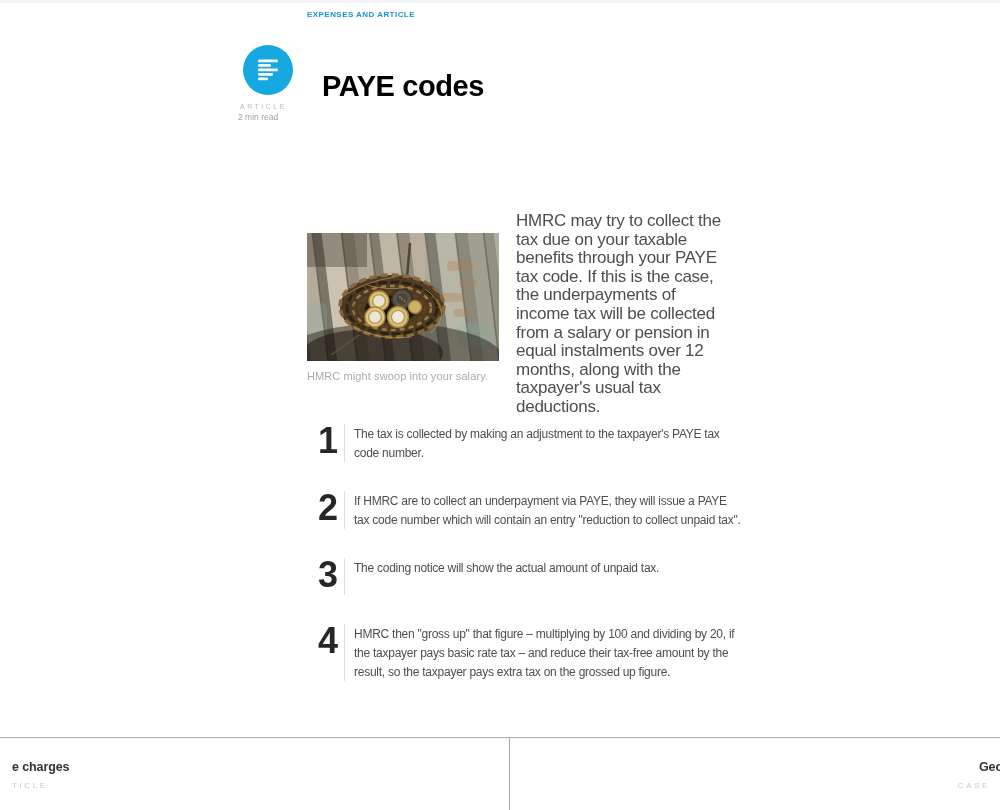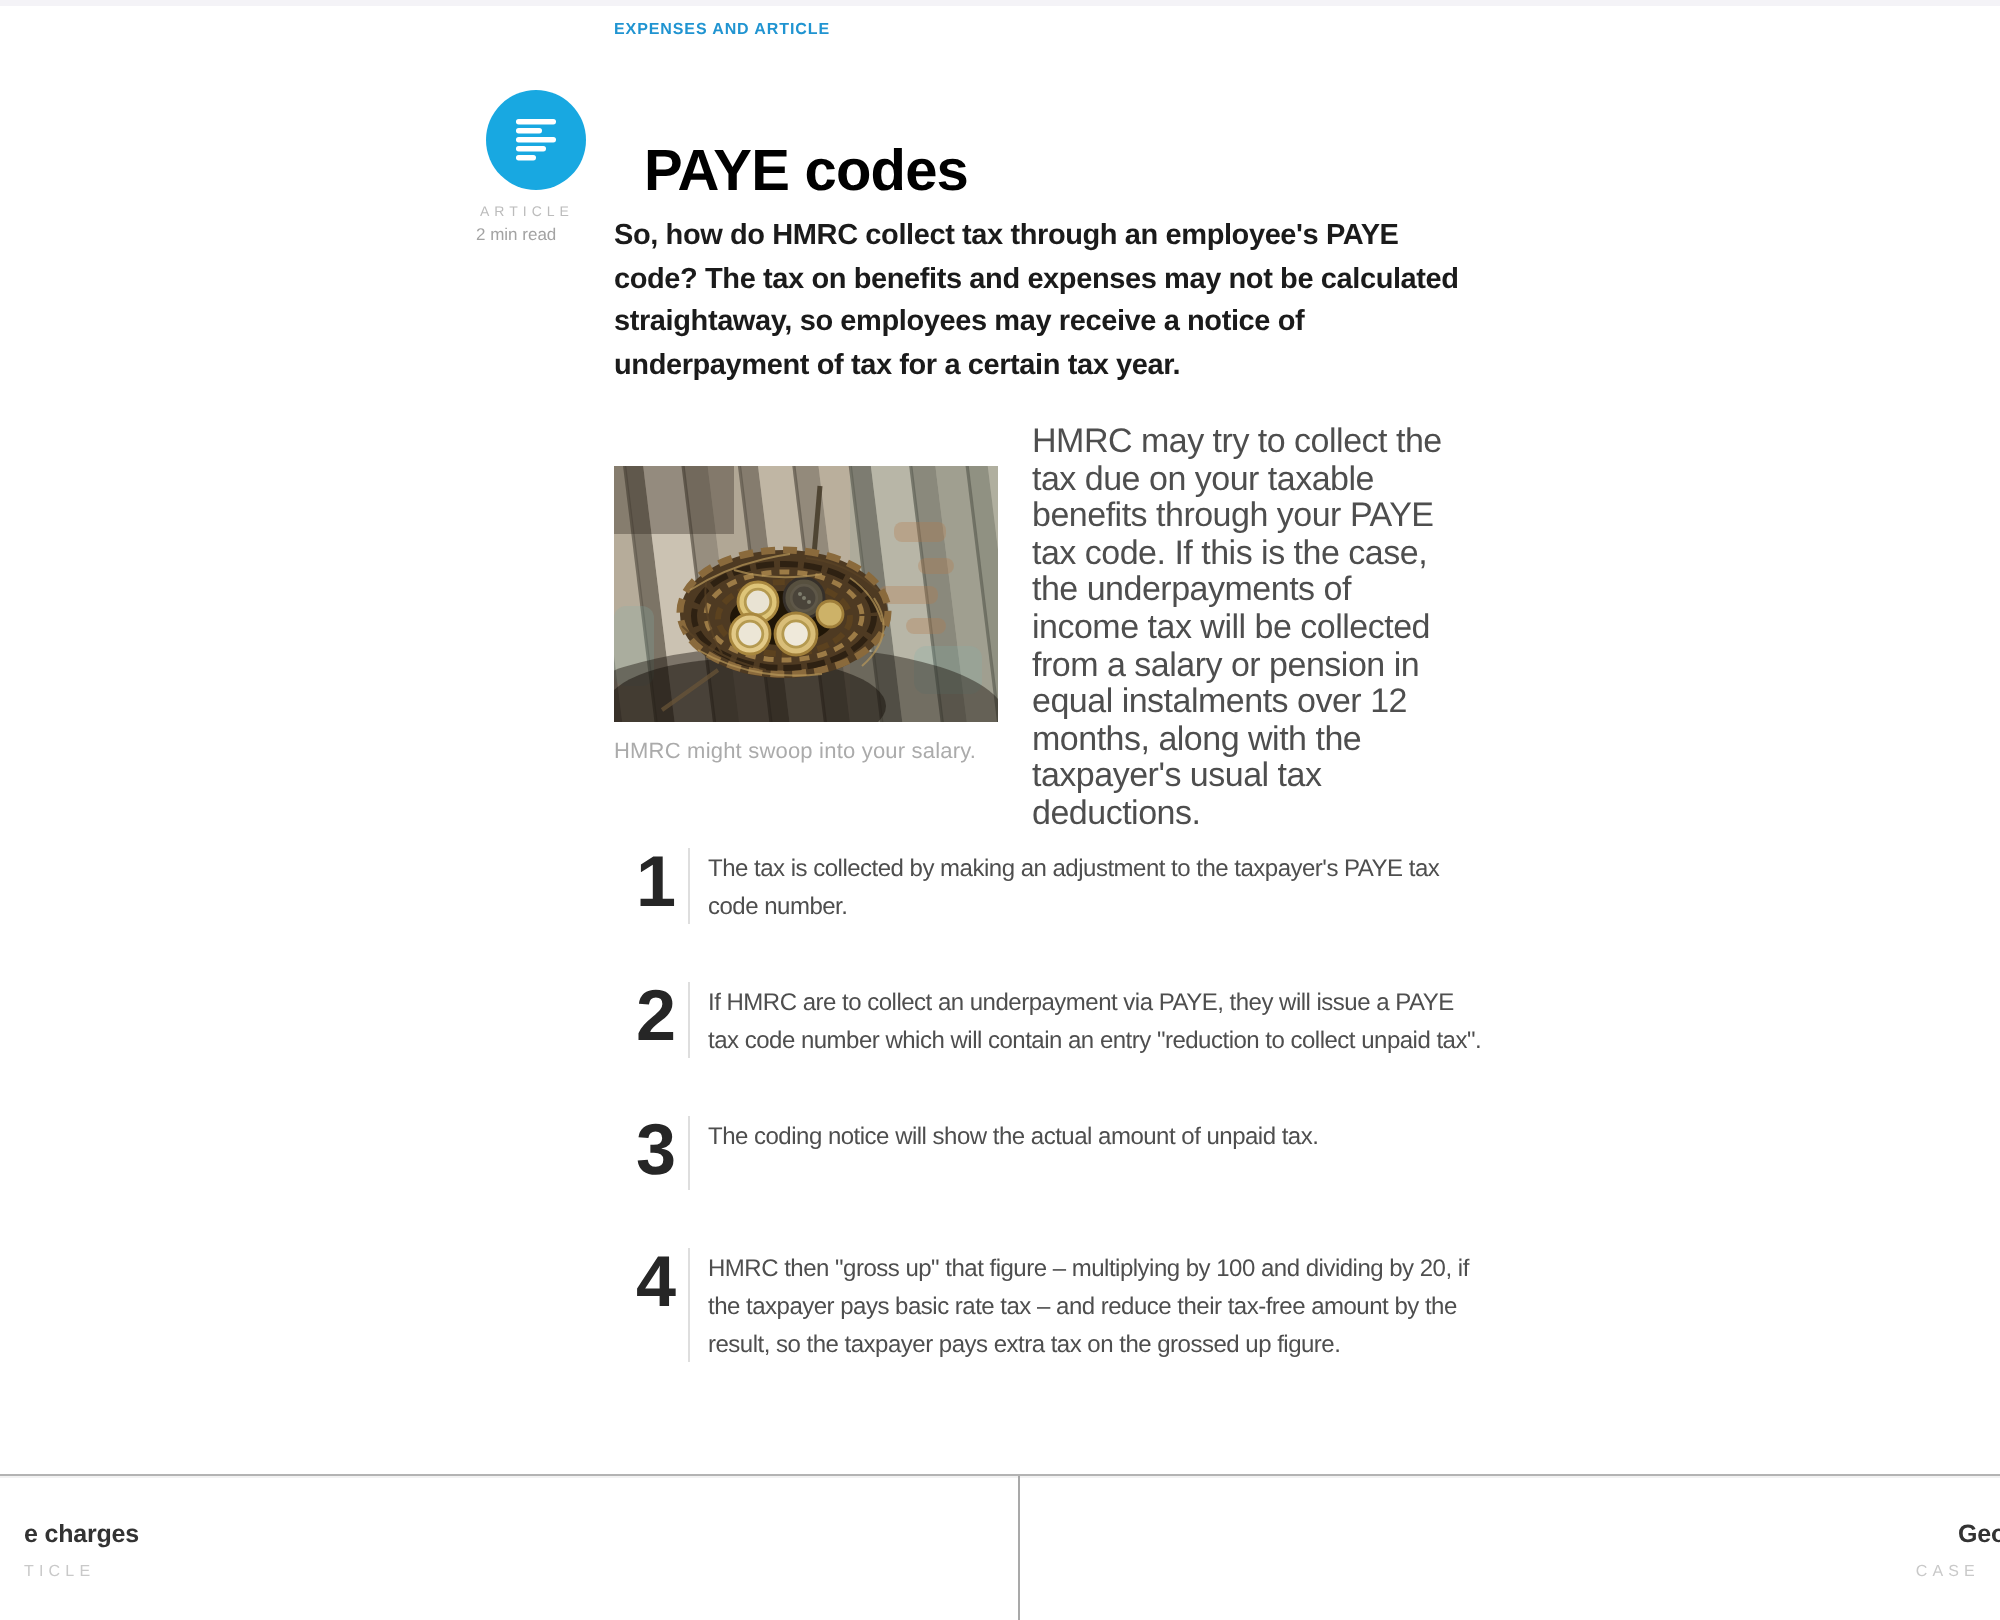--- a/index.html
+++ b/index.html
@@ -64,21 +64,20 @@
         <rect x="15" y="28" width="15" height="2.7" rx="1.3"></rect>
         <rect x="15" y="32.5" width="10" height="2.7" rx="1.3"></rect>
       </g>
     </svg>
     <div class="badge-type">ARTICLE</div>
     <div class="badge-read">2 min read</div>
   </div>
 
   <h1 class="title">PAYE codes</h1>
 
-  <p class="intro">So, how do HMRC collect tax through an employee's PAYE code? The tax on benefits and expenses may not be calculated straightaway, so employees may receive a notice of underpayment of tax for a certain tax year.</p>
 
   <figure class="figure">
     <svg viewBox="0 0 192 128" preserveAspectRatio="none">
       <rect width="192" height="128" fill="#a79d8f"></rect>
       <g transform="rotate(-7 96 64)">
         <rect x="-34" y="-30" width="20" height="200" fill="#c4bbab"></rect>
         <rect x="-14" y="-30" width="11" height="200" fill="#8e8678"></rect>
         <rect x="-3" y="-30" width="17" height="200" fill="#b6ac9a"></rect>
         <rect x="14" y="-30" width="9" height="200" fill="#7c7466"></rect>
         <rect x="23" y="-30" width="20" height="200" fill="#cbc2b2"></rect>

